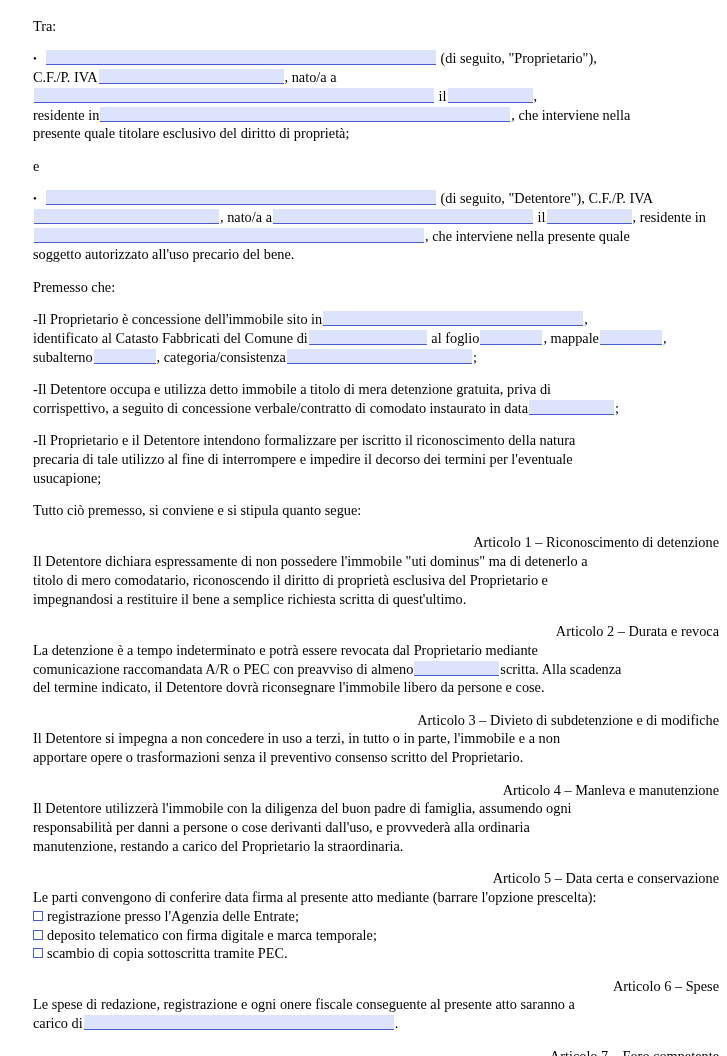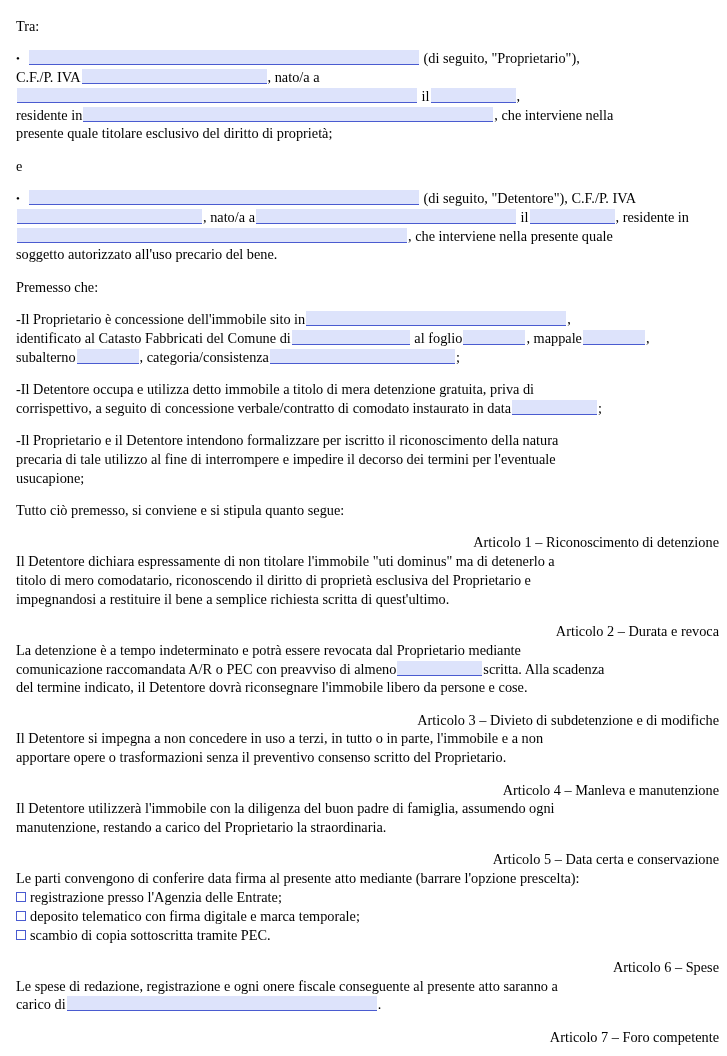--- a/index.html
+++ b/index.html
@@ -13,21 +13,21 @@
     font-family: "Liberation Serif", "DejaVu Serif", serif;
     font-size: 14.3px;
     line-height: 1.315;
     color: #000000;
     overflow: hidden;
   }
   .page {
     box-sizing: border-box;
     width: 727px;
     height: 772px;
-    padding: 17px 8px 0 16px;
+    padding: 17px 8px 0 33px;
   }
   p {
     margin: 0 0 0 0;
   }
   .blk {
     margin-bottom: 13.5px;
   }
   .nogap { margin-bottom: 0; }
 
   
@@ -111,41 +111,42 @@
   <div class="blk">
     <span class="line">-Il Proprietario e il Detentore intendono formalizzare per iscritto il riconoscimento della natura</span>
     <span class="line">precaria di tale utilizzo al fine di interrompere e impedire il decorso dei termini per l'eventuale</span>
     <span class="line">usucapione;</span>
   </div>
 
   <p class="blk">Tutto ciò premesso, si conviene e si stipula quanto segue:</p>
 
   <div class="blk">
     <span class="art-title">Articolo 1 – Riconoscimento di detenzione</span>
-    <span class="line">Il Detentore dichiara espressamente di non titolare l'immobile "uti dominus" ma di detenerlo a</span>
+    <span class="line">Il Detentore dichiara espressamente di non possedere l'immobile "uti dominus" ma di detenerlo a</span>
     <span class="line">titolo di mero comodatario, riconoscendo il diritto di proprietà esclusiva del Proprietario e</span>
     <span class="line">impegnandosi a restituire il bene a semplice richiesta scritta di quest'ultimo.</span>
   </div>
 
   <div class="blk">
     <span class="art-title">Articolo 2 – Durata e revoca</span>
     <span class="line">La detenzione è a tempo indeterminato e potrà essere revocata dal Proprietario mediante</span>
       <span class="line"><span>comunicazione raccomandata A/R o PEC con preavviso di almeno</span><span class="f f-m"></span><span>scritta. Alla scadenza</span></span>
       <span class="line">del termine indicato, il Detentore dovrà riconsegnare l'immobile libero da persone e cose.</span>
   </div>
 
   <div class="blk">
     <span class="art-title">Articolo 3 – Divieto di subdetenzione e di modifiche</span>
     <span class="line">Il Detentore si impegna a non concedere in uso a terzi, in tutto o in parte, l'immobile e a non</span>
     <span class="line">apportare opere o trasformazioni senza il preventivo consenso scritto del Proprietario.</span>
   </div>
 
   <div class="blk">
     <span class="art-title">Articolo 4 – Manleva e manutenzione</span>
     <span class="line">Il Detentore utilizzerà l'immobile con la diligenza del buon padre di famiglia, assumendo ogni</span>
+    <span class="line">responsabilità per danni a persone o cose derivanti dall'uso, e provvederà alla ordinaria</span>
     <span class="line">manutenzione, restando a carico del Proprietario la straordinaria.</span>
   </div>
 
   <div class="blk">
     <span class="art-title">Articolo 5 – Data certa e conservazione</span>
     <span class="line">Le parti convengono di conferire data firma al presente atto mediante (barrare l'opzione prescelta):</span>
     <span class="line"><span class="cb"></span><span>registrazione presso l'Agenzia delle Entrate;</span></span>
     <span class="line"><span class="cb"></span><span>deposito telematico con firma digitale e marca temporale;</span></span>
     <span class="line"><span class="cb"></span><span>scambio di copia sottoscritta tramite PEC.</span></span>
   </div>

